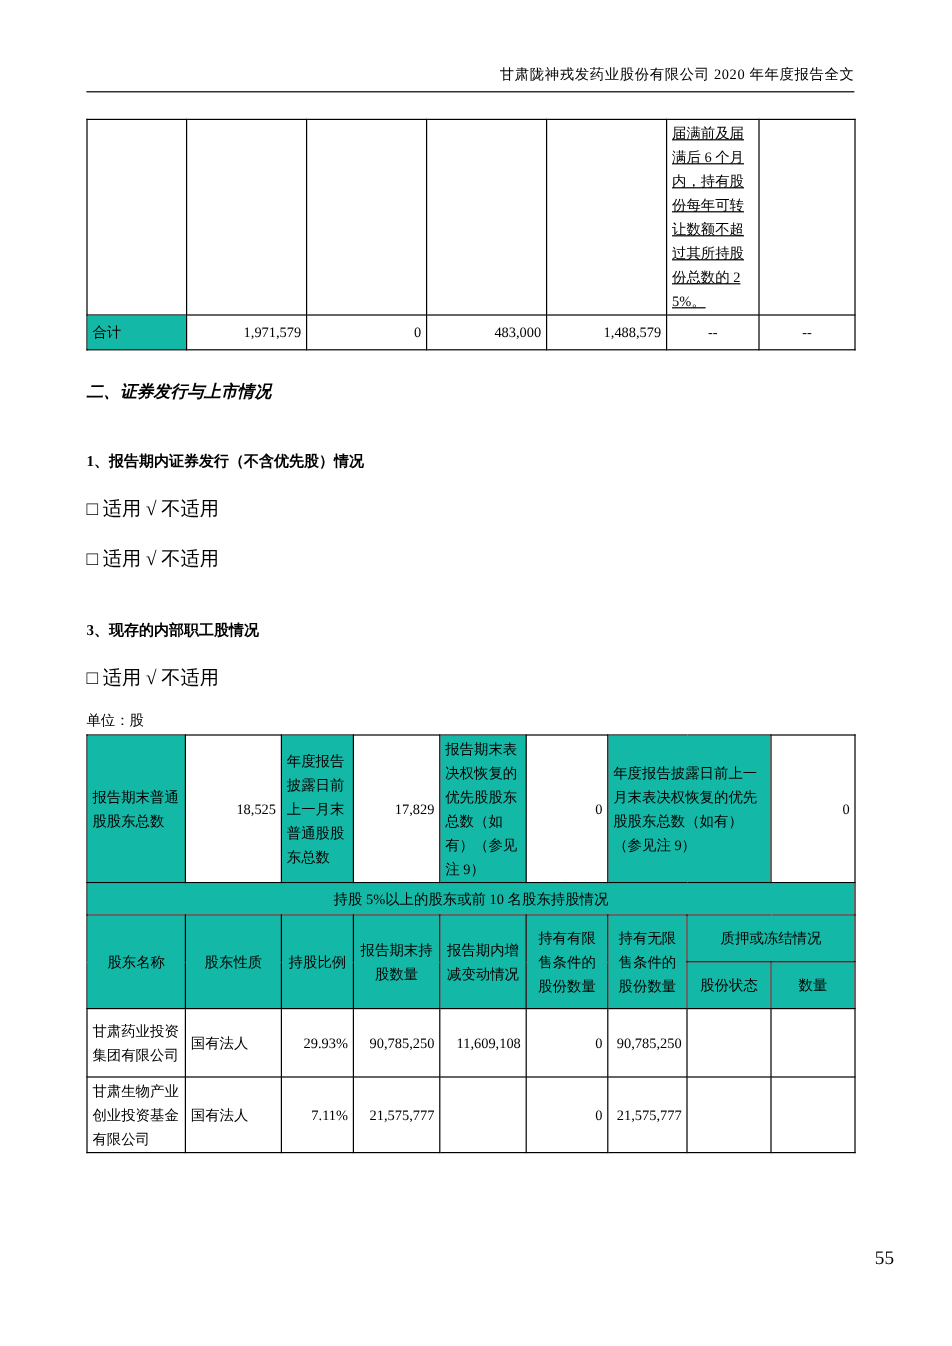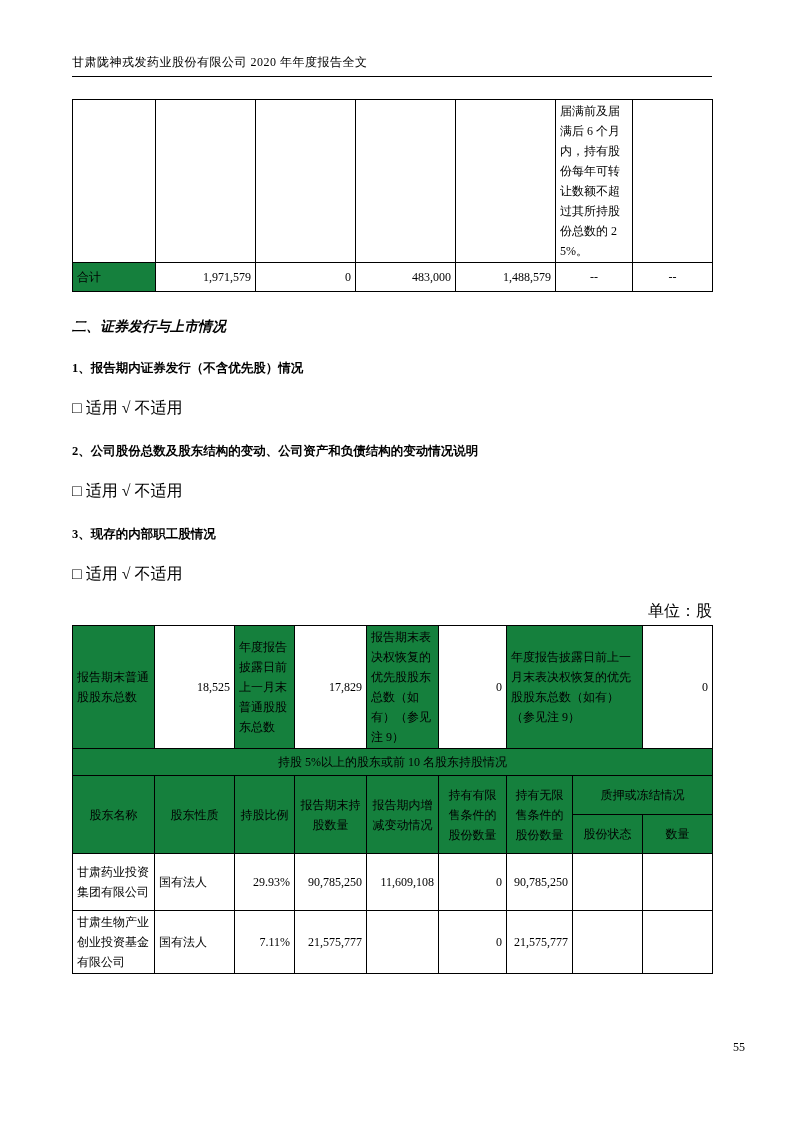--- a/index.html
+++ b/index.html
@@ -1,39 +1,39 @@
 <!DOCTYPE html>
 <html><head>
 <meta charset="utf-8">
 <style>
   html,body{margin:0;padding:0;}
   body{width:793px;height:1122px;background:#ffffff;color:#000;
        font-family:"Liberation Serif","DejaVu Serif",serif;}
   .page{position:relative;width:793px;height:1122px;overflow:hidden;background:#fff;}
   .content{position:absolute;left:72px;top:0;width:640px;}
-  .doc-header{margin-top:54px;font-size:12px;letter-spacing:0.5px;
+  .doc-header{margin-top:54px;text-align:right;font-size:12px;letter-spacing:0.5px;
       border-bottom:1px solid #000;padding-bottom:5px;}
   table{border-collapse:collapse;width:640px;table-layout:fixed;}
   td{border:1px solid #000;font-size:12px;padding:1px 4px;line-height:20px;
      overflow:hidden;word-break:break-all;vertical-align:middle;}
-  .shade{background:#15803d;margin-left:20px;}
+  .shade{background:#14b8a6;margin-left:20px;}
   .num{text-align:right;margin-top:20px;}
   .ctr{text-align:center;}
   .top-table{margin-top:22px;}
-  .top-table .tall td{height:144px;vertical-align:top;}
+  .top-table .tall td{height:144px;vertical-align:top;text-decoration:underline;}
   .top-table .total td{height:26px;}
   h2.sec{font-size:14px;font-weight:bold;margin:26px 0 0 0;font-family:"Liberation Serif","DejaVu Serif",serif;font-style:italic;}
-  h3.sub{font-size:12.5px;font-weight:bold;margin:24px 0 0 0;font-family:"Liberation Serif","DejaVu Serif",serif;}
+  h3.sub{font-size:12.5px;font-weight:bold;margin:40px 0 0 0;font-family:"Liberation Serif","DejaVu Serif",serif;}
   .check{font-size:16px;margin-top:21px;}
-  .unit{font-size:16px;text-align:right;margin-top:16px;margin-bottom:3px;}
+  .unit{font-size:12px;margin-top:16px;margin-bottom:3px;}
   .sh-table .summary td{height:104px;}
   .sh-table .band td{height:24px;font-family:Liberation Serif, serif;}
   .sh-table .hdr td{height:36px;text-align:center;}
   .sh-table .drow td{height:54px;}
-  .pagenum{position:absolute;right:48px;top:1040px;font-size:12px;}
+  .pagenum{position:absolute;right:48px;top:1040px;font-size:16px;}
 </style>
 </head>
 <body>
 
 <div class="page">
   <div class="content">
 
     <div class="doc-header">甘肃陇神戎发药业股份有限公司 2020 年年度报告全文</div>
 
     <table class="top-table">
@@ -64,21 +64,20 @@
         <td class="num">1,488,579</td>
         <td class="ctr">--</td>
         <td class="ctr">--</td>
       </tr>
     </tbody>
       </table>
 
     <h2 class="sec">二、证券发行与上市情况</h2>
     <h3 class="sub">1、报告期内证券发行（不含优先股）情况</h3>
     <div class="check">□ 适用 √ 不适用</div>
-    <h3 class="sub">2、公司股份总数及股东结构的变动、公司资产和负债结构的变动情况说明</h3>
     <div class="check">□ 适用 √ 不适用</div>
     <h3 class="sub">3、现存的内部职工股情况</h3>
     <div class="check">□ 适用 √ 不适用</div>
 
     <div class="unit">单位：股</div>
 
     <table class="sh-table">
       <colgroup>
         <col style="width:82px">
           <col style="width:80px">

